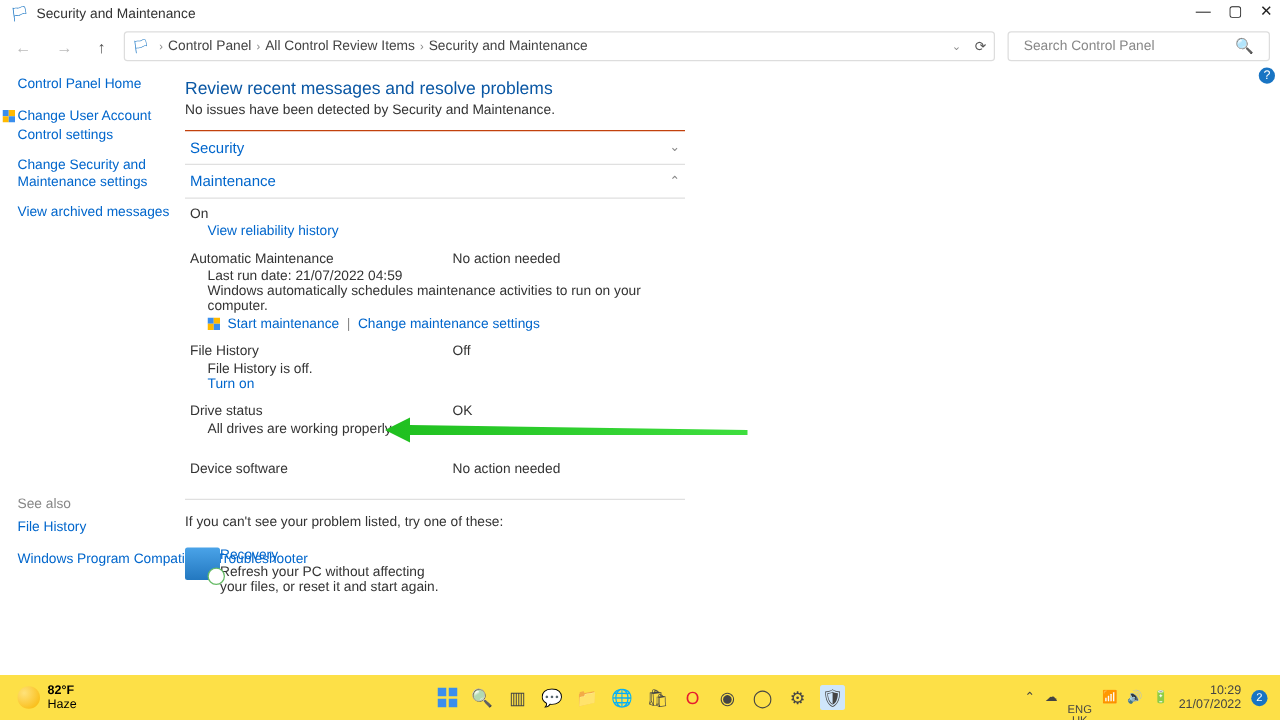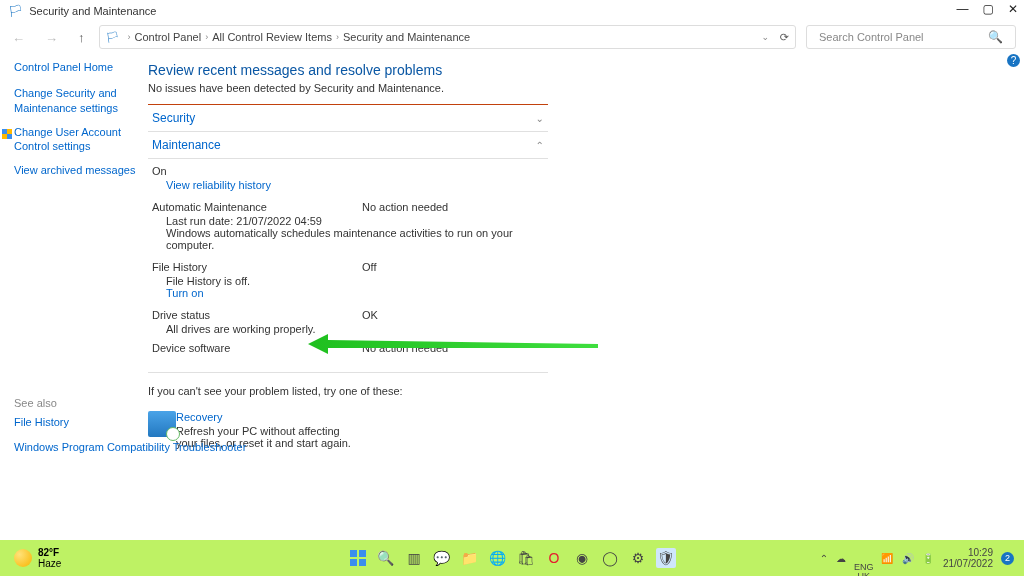--- a/index.html
+++ b/index.html
@@ -46,21 +46,21 @@
 .smallshield { display:inline-block; width:10px; height:10px; vertical-align:middle; margin-right:3px; }
 .hr { border-top: 1px solid #e0e0e0; margin: 6px 0 12px; width: 400px; }
 .footer-text { font-size: 11px; color: #333; margin-bottom: 14px; }
 .recovery { display: flex; }
 .rec-icon { width: 28px; height: 26px; background: linear-gradient(#4aa3e8,#2378c0); border-radius: 2px; position: relative; }
 .rec-icon::after { content:""; position:absolute; right:-4px; bottom:-4px; width:12px; height:12px; border-radius:50%; background:#fff; border:1px solid #6b6; }
 .rec-text { font-size: 11px; color: #333; max-width: 180px; }
 .rec-text a { color:#0066cc; text-decoration:none; display:block; margin-bottom:2px; }
 .helpbubble { position:absolute; right:4px; top:54px; width:13px; height:13px; border-radius:50%; background:#1874c3; color:#fff; font-size:10px; line-height:13px; text-align:center; }
 .arrow { position: absolute; left: 308px; top: 332px; pointer-events:none; }
-.taskbar { position: absolute; left:0; bottom:0; width:1024px; height:36px; background:#bef264; display:flex; align-items:center; font-size:10px; }
+.taskbar { position: absolute; left:0; bottom:0; width:1024px; height:36px; background:#fde047; display:flex; align-items:center; font-size:10px; }
 .weather { display:flex; align-items:center; gap:6px; padding-left:14px; }
 .weather .sun { width:18px; height:18px; border-radius:50%; background: radial-gradient(circle at 30% 30%, #ffe27a, #f8b500); }
 .weather .wt { line-height:1.1; }
 .weather .wt b { font-weight:600; }
 .tcenter { position:absolute; left:50%; transform:translateX(-50%); display:flex; gap:8px; align-items:center; }
 .ticon { width:20px; height:20px; display:flex; align-items:center; justify-content:center; font-size:14px; color:#444; }
 .tray { margin-left:auto; display:flex; align-items:center; gap:8px; padding-right:10px; color:#444; }
 .tray .lang { text-align:center; line-height:1; font-size:9px;margin-top:28px; }
 .tray .clock { text-align:right; line-height:1.1; font-size:10px; }
 .tray .notif { width:13px; height:13px; border-radius:50%; background:#1874c3; color:#fff; font-size:9px; text-align:center; line-height:13px; }
@@ -100,27 +100,27 @@
       <span>Search Control Panel</span>
       <span class="sicon">🔍</span>
     </div>
   </div>
 
   <div class="helpbubble">?</div>
 
   <div class="body">
     <div class="sidebar">
       <a class="home">Control Panel Home</a>
-      <a>Change Security and Maintenance settings</a>
       <a><span class="shield"><svg viewBox="0 0 10 10">
               <rect x="0" y="0" width="5" height="5" fill="#3a8eed"></rect>
               <rect x="5" y="0" width="5" height="5" fill="#ffb900"></rect>
               <rect x="0" y="5" width="5" height="5" fill="#ffb900"></rect>
               <rect x="5" y="5" width="5" height="5" fill="#3a8eed"></rect>
             </svg></span><span>Change User Account Control settings</span></a>
+      <a>Change Security and Maintenance settings</a>
       <a>View archived messages</a>
       <div class="seealso">
         <div class="hdr">See also</div>
         <a>File History</a>
         <a>Windows Program Compatibility Troubleshooter</a>
       </div>
     </div>
 
     <div class="main">
       <div class="heading">Review recent messages and resolve problems</div>
@@ -142,40 +142,51 @@
           </div>
           <div class="indent"><a>View reliability history</a></div>
 
           <div class="row" style="margin-top:10px">
             <span class="label">Automatic Maintenance</span>
             <span class="val">No action needed</span>
           </div>
           <div class="indent">
             <div class="txt">Last run date: 21/07/2022 04:59</div>
             <div class="txt">Windows automatically schedules maintenance activities to run on your computer.</div>
+            <div class="linkline bar">
+              <span class="smallshield"><svg viewBox="0 0 10 10">
+                    <rect x="0" y="0" width="5" height="5" fill="#3a8eed"></rect>
+                    <rect x="5" y="0" width="5" height="5" fill="#ffb900"></rect>
+                    <rect x="0" y="5" width="5" height="5" fill="#ffb900"></rect>
+                    <rect x="5" y="5" width="5" height="5" fill="#3a8eed"></rect>
+                  </svg></span>
+              <a>Start maintenance</a>
+              <span class="sepbar">|</span>
+              <a>Change maintenance settings</a>
+            </div>
           </div>
 
           <div class="row" style="margin-top:10px">
             <span class="label">File History</span>
             <span class="val">Off</span>
           </div>
           <div class="indent">
             <div class="txt">File History is off.</div>
             <a>Turn on</a>
           </div>
 
           <div class="row" style="margin-top:10px">
             <span class="label">Drive status</span>
             <span class="val">OK</span>
           </div>
           <div class="indent">
             <div class="txt">All drives are working properly.</div>
           </div>
 
-          <div class="row" style="margin-top:7px">
+          <div class="row" style="margin-top:20px">
             <span class="label">Device software</span>
             <span class="val">No action needed</span>
           </div>
         </div>
       </div>
 
       <div class="hr"></div>
       <div class="footer-text">If you can't see your problem listed, try one of these:</div>
       <div class="recovery">
         <div class="rec-icon"></div>

